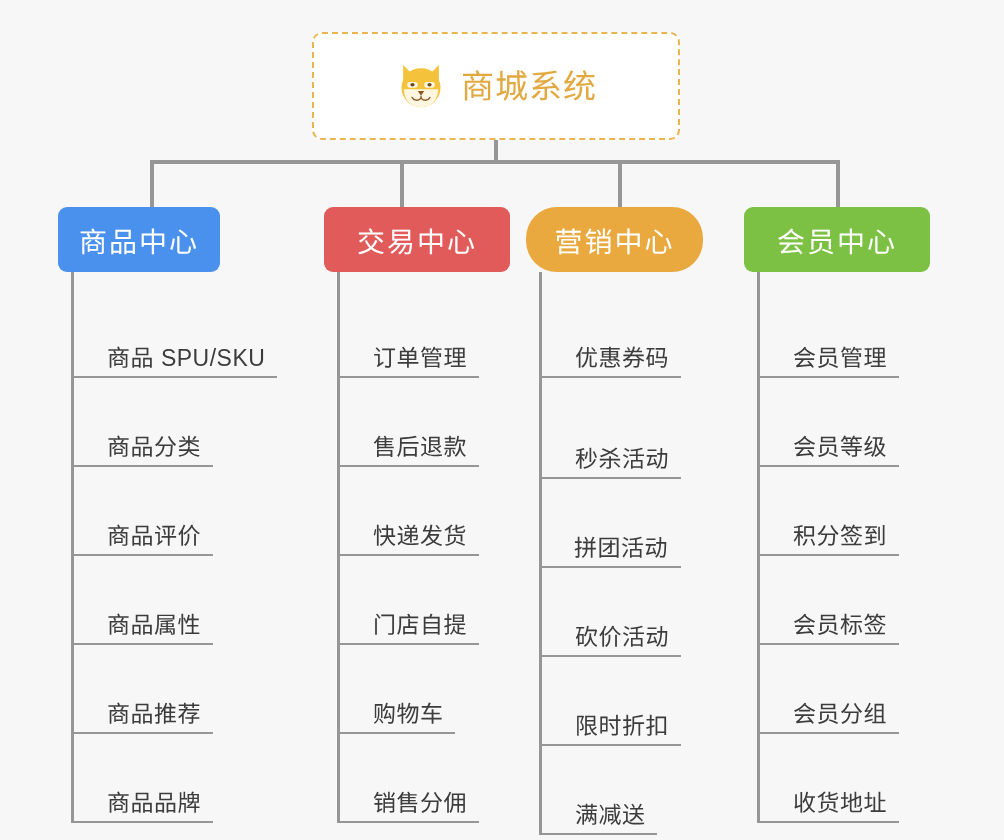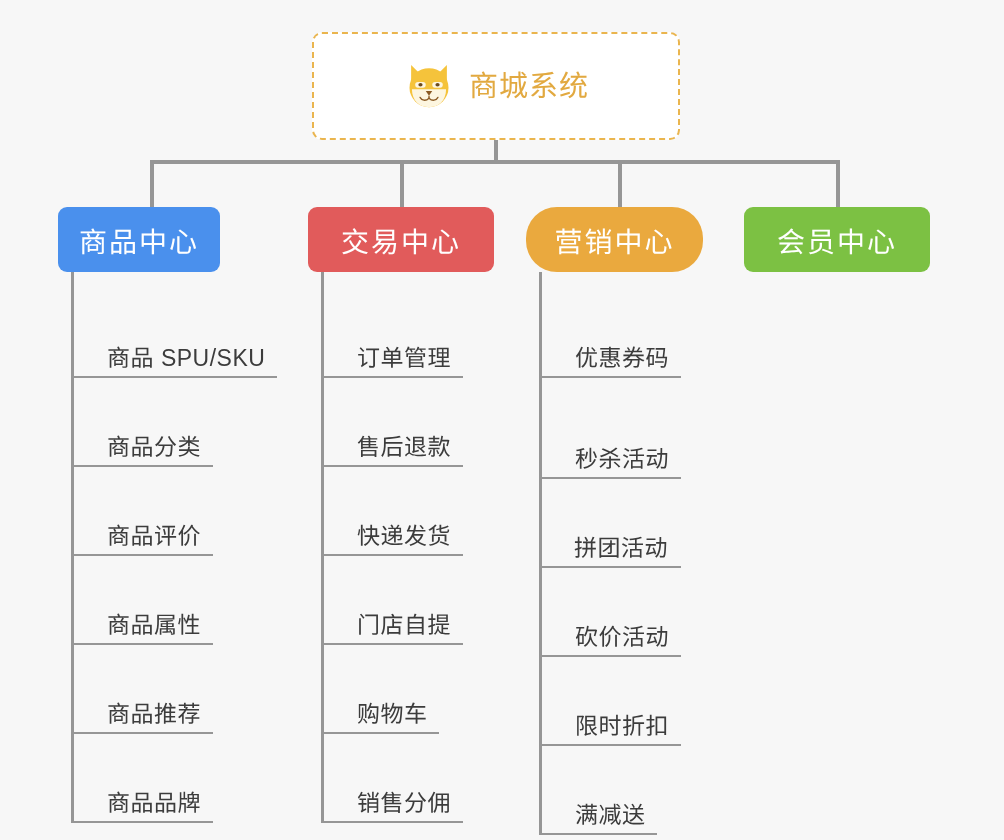--- a/index.html
+++ b/index.html
@@ -37,21 +37,21 @@
     justify-content: center;
     gap: 14px;
   }
   .root-emoji {
     width: 52px;
     height: 52px;
     flex: 0 0 auto;
     display: block;
   }
   .root-title {
-    font-size: 29px;
+    font-size: 33px;
     line-height: 1;
     color: #e2a940;
     letter-spacing: 1px;
     white-space: nowrap;
     font-weight: 400;
   }
 
   
   .conn {
     position: absolute;
@@ -78,21 +78,21 @@
   .conn-drop.c1 { left: 400px; }
   .conn-drop.c2 { left: 618px; }
   .conn-drop.c3 { left: 836px; }
 
   
   .column {
     position: absolute;
     top: 207px;
   }
   .column.c0 { left: 58px;  width: 220px; }
-  .column.c1 { left: 308px; width: 200px; }
+  .column.c1 { left: 324px; width: 200px; }
   .column.c2 { left: 526px; width: 200px; }
   .column.c3 { left: 744px; width: 200px; }
 
   .cat-header {
     box-sizing: border-box;
     height: 65px;
     border-radius: 9px;
     display: flex;
     align-items: center;
     justify-content: center;
@@ -241,15 +241,35 @@
           <span class="leaf-label">限时折扣</span>
         </div>
       <div class="leaf" style="border-bottom: none; --keep: 115.5px; background-image: linear-gradient(to right, rgb(150, 150, 150) 0px, rgb(150, 150, 150) 115.5px, transparent 115.5px); background-repeat: no-repeat; background-size: 100% 2px; background-position: left bottom;">
           <span class="leaf-label">满减送</span>
         </div>
     </div>
   </div>
 
   <div class="column c3">
     <div class="cat-header" style="background: rgb(124, 193, 67);">会员中心</div>
+    <div class="branch" style="border-left-color: rgb(150, 150, 150);">
+      <div class="leaf" style="border-bottom: none; --keep: 139px; background-image: linear-gradient(to right, rgb(150, 150, 150) 0px, rgb(150, 150, 150) 139px, transparent 139px); background-repeat: no-repeat; background-size: 100% 2px; background-position: left bottom;">
+          <span class="leaf-label">会员管理</span>
+        </div>
+      <div class="leaf" style="border-bottom: none; --keep: 139px; background-image: linear-gradient(to right, rgb(150, 150, 150) 0px, rgb(150, 150, 150) 139px, transparent 139px); background-repeat: no-repeat; background-size: 100% 2px; background-position: left bottom;">
+          <span class="leaf-label">会员等级</span>
+        </div>
+      <div class="leaf" style="border-bottom: none; --keep: 139px; background-image: linear-gradient(to right, rgb(150, 150, 150) 0px, rgb(150, 150, 150) 139px, transparent 139px); background-repeat: no-repeat; background-size: 100% 2px; background-position: left bottom;">
+          <span class="leaf-label">积分签到</span>
+        </div>
+      <div class="leaf" style="border-bottom: none; --keep: 139px; background-image: linear-gradient(to right, rgb(150, 150, 150) 0px, rgb(150, 150, 150) 139px, transparent 139px); background-repeat: no-repeat; background-size: 100% 2px; background-position: left bottom;">
+          <span class="leaf-label">会员标签</span>
+        </div>
+      <div class="leaf" style="border-bottom: none; --keep: 139px; background-image: linear-gradient(to right, rgb(150, 150, 150) 0px, rgb(150, 150, 150) 139px, transparent 139px); background-repeat: no-repeat; background-size: 100% 2px; background-position: left bottom;">
+          <span class="leaf-label">会员分组</span>
+        </div>
+      <div class="leaf" style="border-bottom: none; --keep: 139px; background-image: linear-gradient(to right, rgb(150, 150, 150) 0px, rgb(150, 150, 150) 139px, transparent 139px); background-repeat: no-repeat; background-size: 100% 2px; background-position: left bottom;">
+          <span class="leaf-label">收货地址</span>
+        </div>
+    </div>
   </div>
 
 </div>
 
 </body></html>

